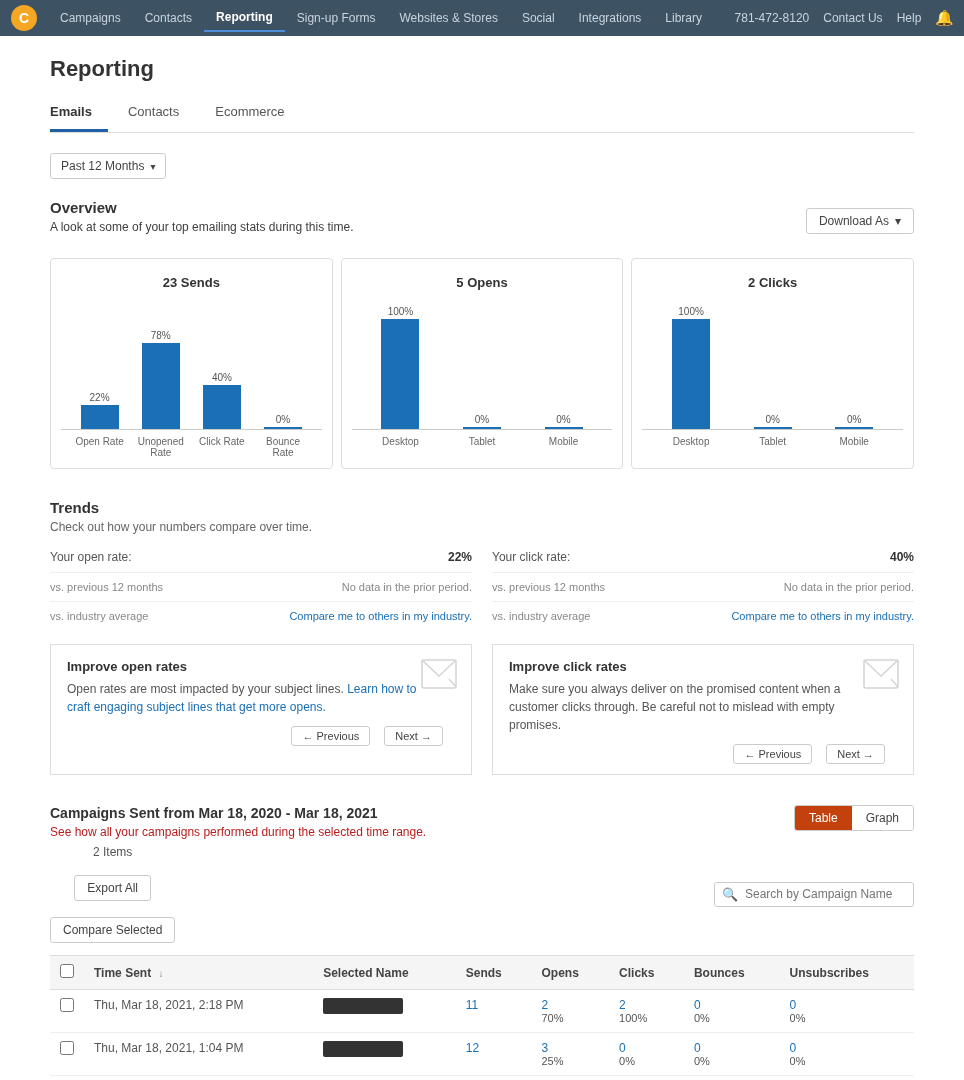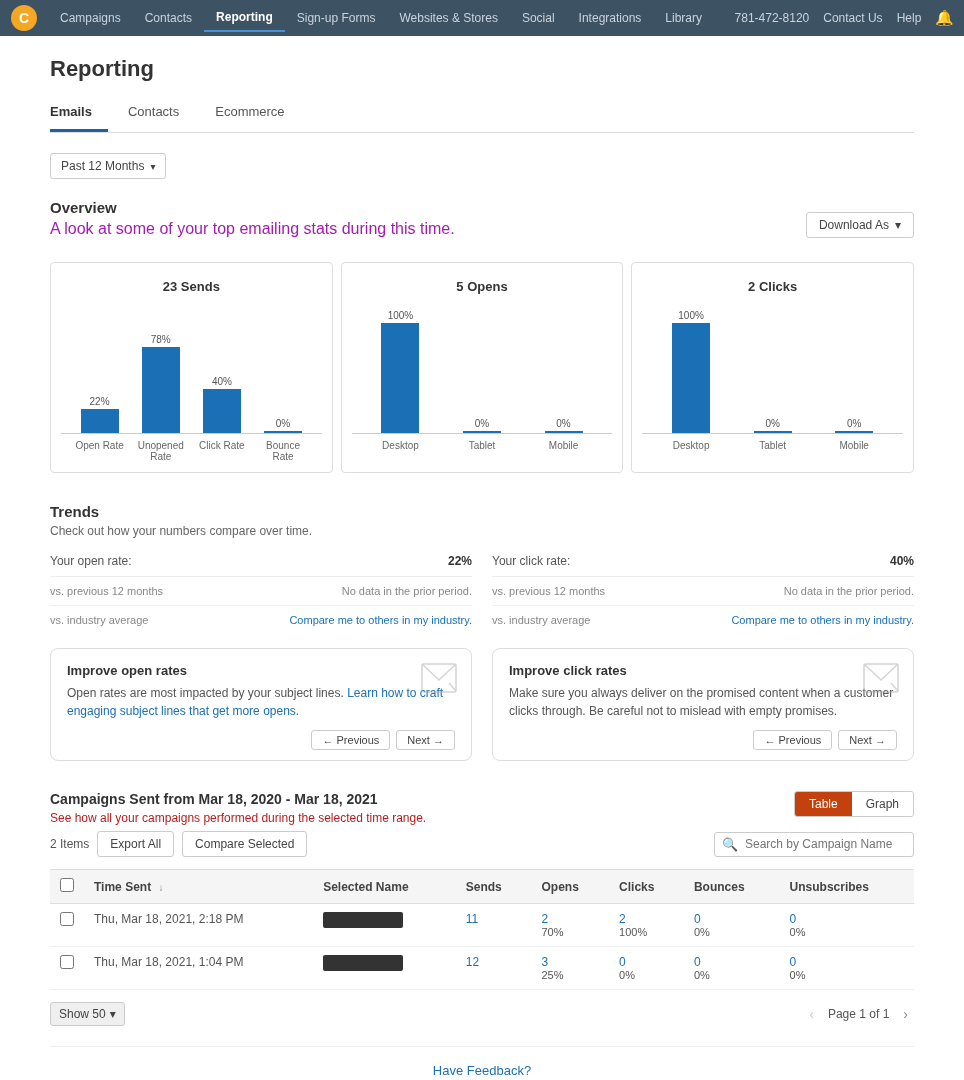--- a/index.html
+++ b/index.html
@@ -27,21 +27,21 @@
     .tab.active { color: #333; font-weight: bold; border-bottom: 3px solid #1f5fa6; }
 
     
     .filter-row { margin-bottom: 20px; }
     .dropdown-btn { background: #fff; border: 1px solid #ccc; border-radius: 3px; padding: 5px 10px; font-size: 12px; cursor: pointer; display: inline-flex; align-items: center; gap: 6px; color: #444; }
     .dropdown-btn .arrow { font-size: 10px; }
 
     
     .overview-header { display: flex; justify-content: space-between; align-items: flex-end; margin-bottom: 24px; }
     .overview-title { font-size: 15px; font-weight: bold; margin-bottom: 4px; }
-    .overview-sub { font-size: 16px; color: #a21caf; }
+    .overview-sub { font-size: 12px; color: #404040; }
     .download-btn { background: #fff; border: 1px solid #ccc; border-radius: 3px; padding: 5px 12px; font-size: 12px; cursor: pointer; display: inline-flex; align-items: center; gap: 6px; color: #444; }
 
     
     .charts-row { display: flex; gap: 8px; margin-bottom: 30px; }
     .chart-card { flex: 1; border: 1px solid #ddd; border-radius: 4px; padding: 16px 10px 10px 10px; min-height: 200px; }
     .chart-title { text-align: center; font-size: 13px; font-weight: bold; color: #333; margin-bottom: 10px; }
 
     .bar-chart { display: flex; align-items: flex-end; justify-content: space-around; height: 130px; border-bottom: 1px solid #ccc; padding: 0 8px; position: relative; }
     .bar-group { display: flex; flex-direction: column; align-items: center; }
     .bar { background: #1a6fb5; width: 38px; position: relative; }
@@ -57,39 +57,39 @@
     .trends-grid { display: flex; gap: 20px; margin-bottom: 16px; }
     .trends-col { flex: 1; }
     .trend-row { display: flex; justify-content: space-between; align-items: baseline; margin-bottom: 6px; }
     .trend-label { font-size: 12px; color: #555; }
     .trend-value { font-size: 12px; font-weight: bold; color: #333; }
     .trend-vs { font-size: 11px; color: #888; }
     .trend-compare { font-size: 11px; color: #1a6fb5; cursor: pointer; text-decoration: none; }
     .trend-no-data { font-size: 11px; color: #888; }
 
     .tips-grid { display: flex; gap: 20px; }
-    .tip-card { flex: 1; border: 1px solid #ddd; border-radius: 8px; padding: 14px 16px 10px 16px; position: relative; }
+    .tip-card { flex: 1; border: 1px solid #ddd; border-radius: 0; padding: 14px 28px 10px 16px; position: relative; }
     .tip-title { font-size: 13px; font-weight: bold; margin-bottom: 6px; color: #333; }
     .tip-text { font-size: 12px; color: #555; line-height: 1.5; }
     .tip-link { color: #1a6fb5; cursor: pointer; text-decoration: none; }
     .tip-icon { position: absolute; top: 14px; right: 14px; font-size: 20px; opacity: 0.5; }
-    .tip-nav { display: flex; justify-content: flex-end; gap: 6px; margin-top: 10px; }
+    .tip-nav { display: flex; justify-content: flex-end; gap: 14px; margin-top: 10px; }
     .tip-btn { border: 1px solid #ccc; background: #fff; padding: 3px 10px; font-size: 11px; cursor: pointer; border-radius: 3px; color: #444; }
 
     
     .campaigns-section { }
     .campaigns-header { display: flex; justify-content: space-between; align-items: flex-start; margin-bottom: 6px; }
     .campaigns-title { font-size: 14px; font-weight: bold; color: #333; margin-bottom: 4px; }
     .campaigns-sub { font-size: 12px; color: #b91c1c; }
     .view-btns { display: flex; border: 1px solid #ccc; border-radius: 3px; overflow: hidden; }
     .view-btn { padding: 5px 14px; font-size: 12px; cursor: pointer; background: #fff; color: #444; border: none; }
     .view-btn.active { background: #c2410c; color: #fff; }
 
     .table-controls { display: flex; justify-content: space-between; align-items: center; margin-bottom: 12px; }
-    .table-left { display: flex; align-items: center; gap: 8px; }
+    .table-left { display: flex; align-items: center; gap: 16px; flex-direction: column; }
     .item-count { font-size: 12px; color: #555; }
     .action-btn { border: 1px solid #ccc; background: #fff; padding: 5px 12px; font-size: 12px; cursor: pointer; border-radius: 3px; color: #444; }
     .search-box { display: flex; align-items: center; border: 1px solid #ccc; border-radius: 3px; padding: 4px 8px; gap: 6px; }
     .search-box input { border: none; outline: none; font-size: 12px; width: 160px; color: #555; }
     .search-icon { color: #888; font-size: 13px; }
 
     
     .data-table { width: 100%; border-collapse: collapse; }
     .data-table th { background: #f5f5f5; border-bottom: 1px solid #ddd; border-top: 1px solid #ddd; padding: 8px 10px; font-size: 12px; font-weight: bold; color: #444; text-align: left; }
     .data-table td { padding: 8px 10px; font-size: 12px; color: #333; border-bottom: 1px solid #eee; vertical-align: top; }

